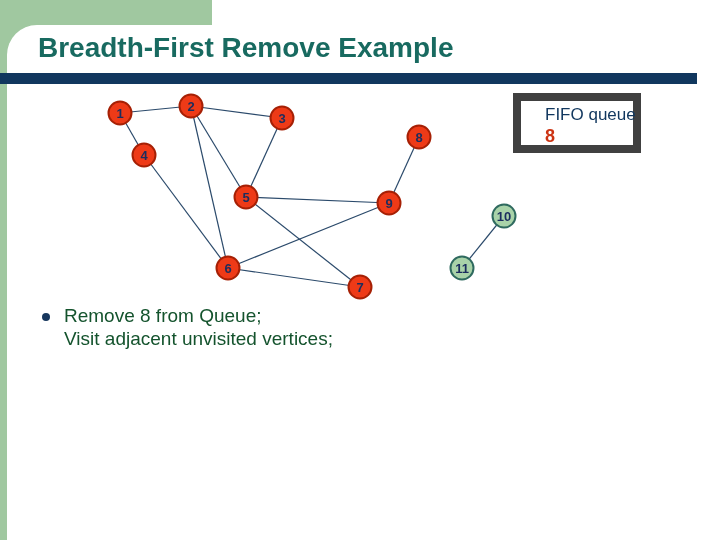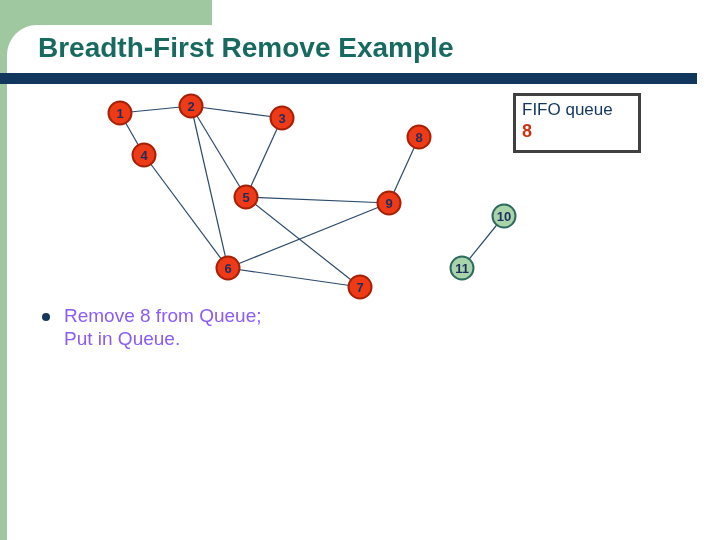--- a/index.html
+++ b/index.html
@@ -39,23 +39,23 @@
     background: #11375e;
   }
   .graph-svg {
     position: absolute; left: 0; top: 0;
     width: 720px; height: 540px;
   }
   .fifo-box {
     position: absolute; left: 513px; top: 93px;
     width: 128px; height: 60px;
     box-sizing: border-box;
-    border: 3px solid #404040;
+    border: 8px solid #404040;
     background: #ffffff;
-    padding: 4px 0 0 6px;
+    padding: 4px 0 0 24px;
   }
   .fifo-label {
     font-size: 17px;
     color: #11375e;
     white-space: nowrap;
   }
   .fifo-items {
     font-size: 18px; font-weight: bold;
     color: #cc3312;
     margin-top: 1px;
@@ -66,21 +66,21 @@
   }
   .bullet-dot {
     flex: none;
     width: 8px; height: 8px;
     border-radius: 50%;
     background: #17375d;
     margin: 9px 14px 0 0;
   }
   .bullet-text {
     font-size: 19px; line-height: 23px;
-    color: #8b5cf6;
+    color: #14532d;
   }
   .bullet-line { display: block; white-space: nowrap; }
 </style>
 </head>
 <body>
 
 <div class="green-corner"></div>
 <div class="green-strip"></div>
 <div class="white-panel"></div>
 
@@ -149,15 +149,15 @@
 
 <div class="fifo-box">
   <div class="fifo-label">FIFO queue</div>
   <div class="fifo-items">8</div>
 </div>
 
 <div class="bullets">
   <span class="bullet-dot"></span>
   <span class="bullet-text">
     <span class="bullet-line">Remove 8 from Queue;</span>
-    <span class="bullet-line">Put in Queue.</span>
+    <span class="bullet-line">Visit adjacent unvisited vertices;</span>
   </span>
 </div>
 
 </body></html>

